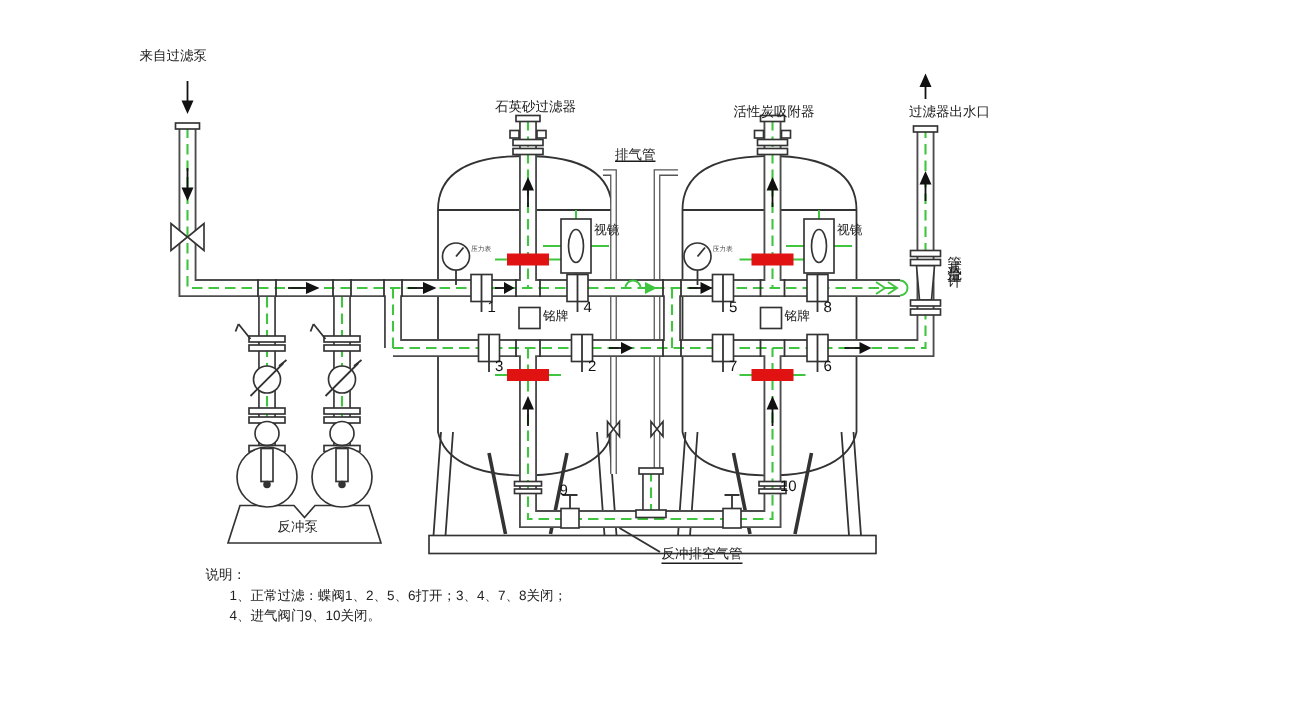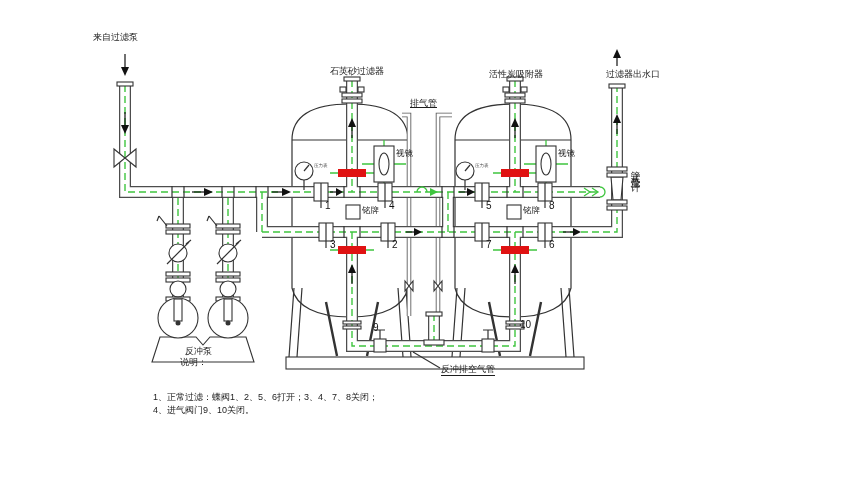--- a/index.html
+++ b/index.html
@@ -320,17 +320,17 @@
 <div class="vnum" style="left:389px;top:200px;">4</div>
 <div class="vnum" style="left:486px;top:200px;">5</div>
 <div class="vnum" style="left:549px;top:200px;">8</div>
 <div class="vnum" style="left:330px;top:239px;">3</div>
 <div class="vnum" style="left:392px;top:239px;">2</div>
 <div class="vnum" style="left:486px;top:239px;">7</div>
 <div class="vnum" style="left:549px;top:239px;">6</div>
 <div class="vnum" style="left:373px;top:322px;">9</div>
 <div class="vnum" style="left:481px;top:319px;margin-left:39px;">10</div>
 
-<div class="notes" style="left:137px;top:356px;margin-left:43px;">说明：</div>
+<div class="notes" style="left:137px;top:377px;">说明：</div>
 <div class="notes" style="left:153px;top:391px;">1、正常过滤：蝶阀1、2、5、6打开；3、4、7、8关闭；</div>
 <div class="notes" style="left:153px;top:404px;">4、进气阀门9、10关闭。</div>
 
 </div>
 
 </body></html>

